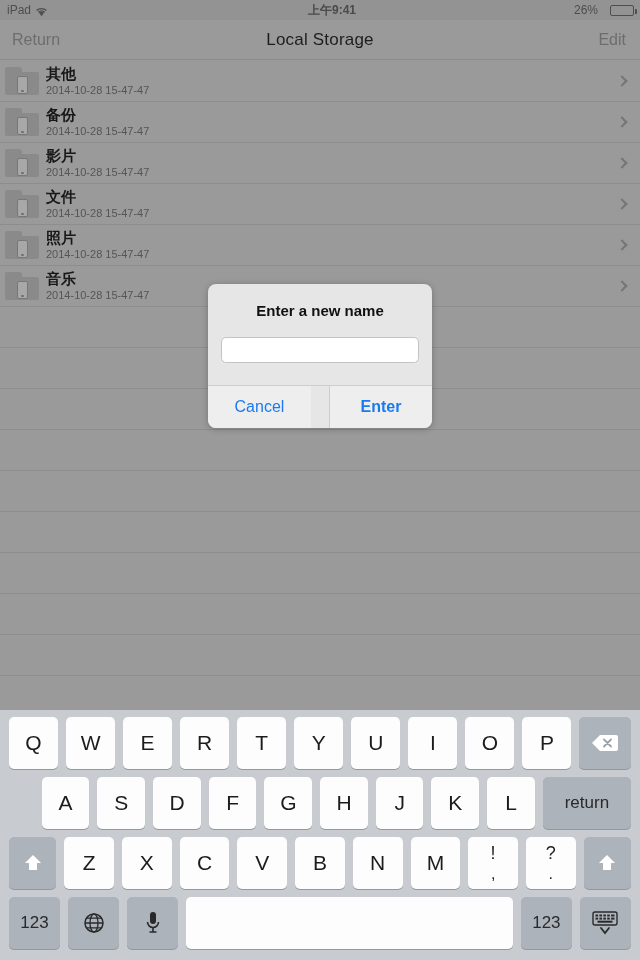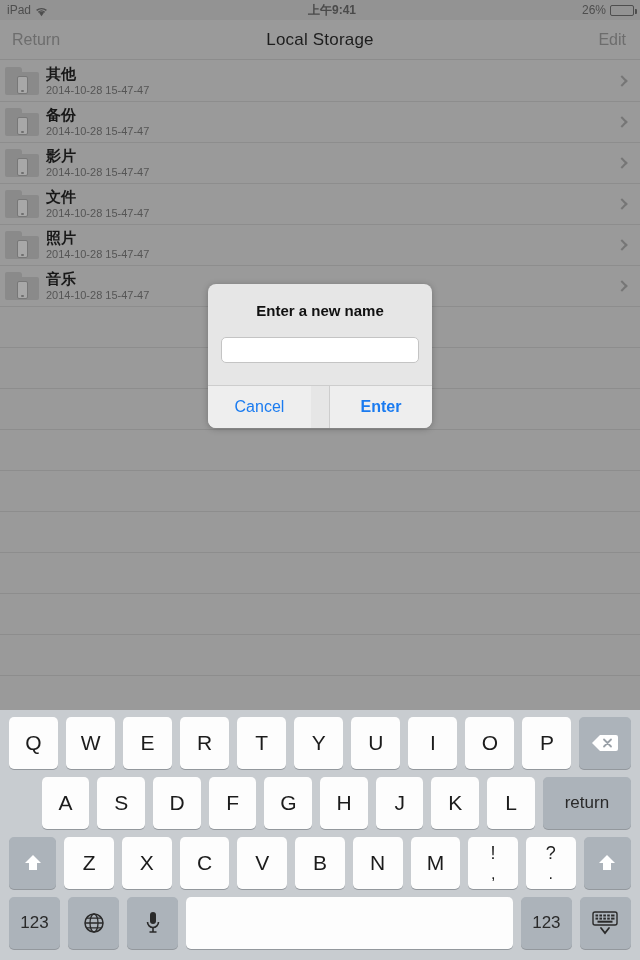--- a/index.html
+++ b/index.html
@@ -22,21 +22,21 @@
     background: #939393;
     display: flex; align-items: center;
     font-size: 12px; color: #4e4e4e;
   }
   #status-left { display: flex; align-items: center; gap: 4px; margin-left: 7px; }
   #status-center {
     position: absolute; left: 0; width: 640px; text-align: center;
     font-size: 12px; font-weight: bold; color: #4a4a4a; padding-left: 24px;
   }
   #status-right {
-    position: absolute; right: 6px; display: flex; align-items: center; gap: 4px;
+    position: absolute; right: 6px; display: flex; align-items: center; gap: 12px;
   }
   .wifi-icon { display: inline-block; width: 13px; height: 11px; position: relative; top: 1px; }
   .batt-pct { font-size: 12px; color: #4e4e4e; }
   .batt-icon {
     width: 24px; height: 11px; border: 1px solid #4e4e4e;
     border-radius: 2px; position: relative; padding: 1px;
   }
   .batt-icon::after {
     content: ""; position: absolute; right: -4px; top: 3px;
     width: 2px; height: 5px; background: #4e4e4e; border-radius: 0 1px 1px 0;

